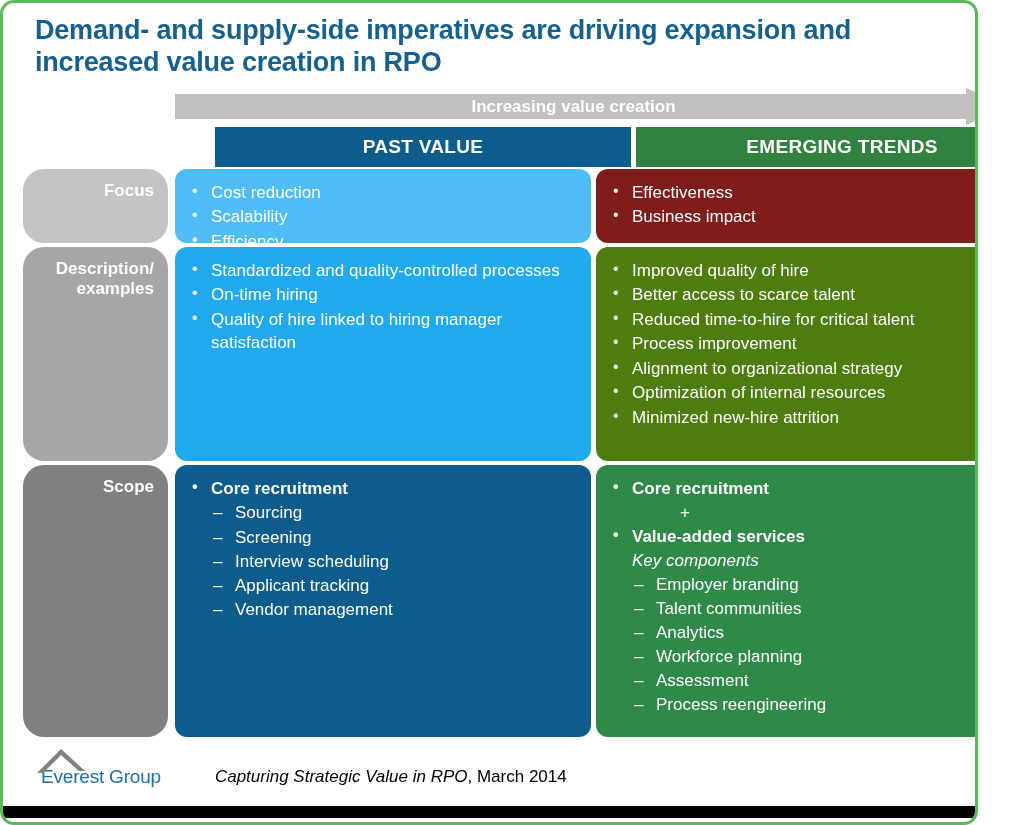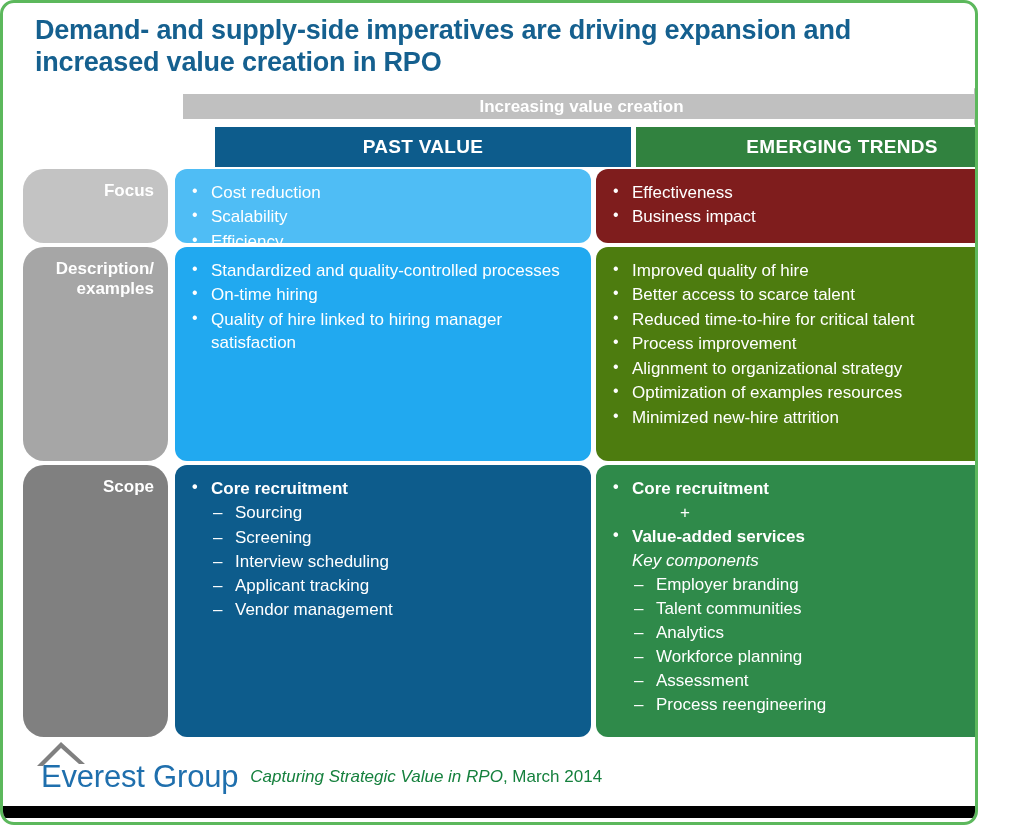--- a/index.html
+++ b/index.html
@@ -32,21 +32,20 @@
     color: #15608f;
     letter-spacing: -0.2px;
   }
   
   #arrow-band {
     position: absolute;
     left: 172px;
     top: 85px;
     width: 833px;
     height: 37px;
-    margin-left: 8px;
   }
   #arrow-shape {
     position: absolute;
     inset: 0;
     background: #c0c0c0;
     clip-path: polygon(0 6px, calc(100% - 42px) 6px, calc(100% - 42px) 0, 100% 50%, calc(100% - 42px) 100%, calc(100% - 42px) calc(100% - 6px), 0 calc(100% - 6px));
   }
   #arrow-label {
     position: absolute;
     inset: 0;
@@ -197,27 +196,28 @@
     margin-right: 12px;
   }
   #logo-mark {
     position: absolute;
     left: -6px;
     top: -18px;
     width: 52px;
     height: 26px;
   }
   #logo-text {
-    font-size: 31px;
+    font-size: 19px;
     color: #1f6fad;
     letter-spacing: -0.2px;
   }
   #footer-caption {
     font-size: 17px;
-    color: #15803d;
+    color: #000000;
+    margin-left: 42px;
   }
   #footer-caption .it { font-style: italic; }
   #bottom-band {
     position: absolute;
     left: 0;
     bottom: 4px;
     width: 100%;
     height: 12px;
     background: #000000;
   }
@@ -264,21 +264,21 @@
     </ul>
   </div>
 
   <div class="cell cell-right row-desc c-desc-right">
     <ul class="bullets">
       <li>Improved quality of hire</li>
       <li>Better access to scarce talent</li>
       <li>Reduced time-to-hire for critical talent</li>
       <li>Process improvement</li>
       <li>Alignment to organizational strategy</li>
-      <li>Optimization of examples resources</li>
+      <li>Optimization of internal resources</li>
       <li>Minimized new-hire attrition</li>
     </ul>
   </div>
 
   <div class="row-label lbl-scope row-scope">Scope</div>
 
   <div class="cell cell-left row-scope c-scope-left">
     <ul class="bullets">
       <li class="bold">Core recruitment</li>
     </ul>

